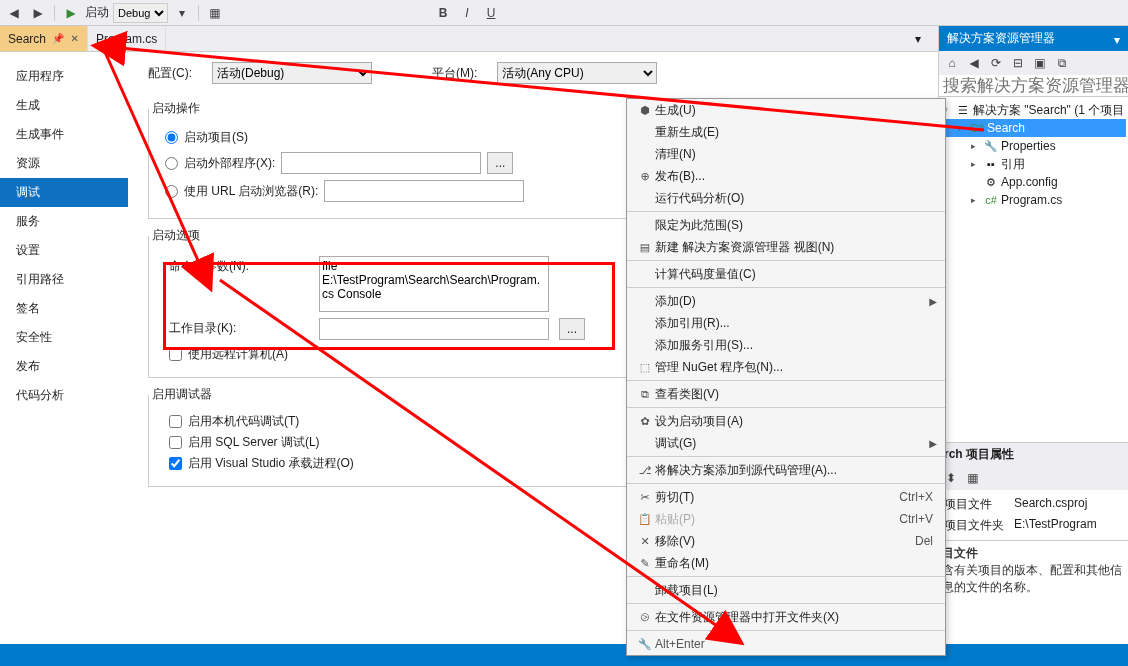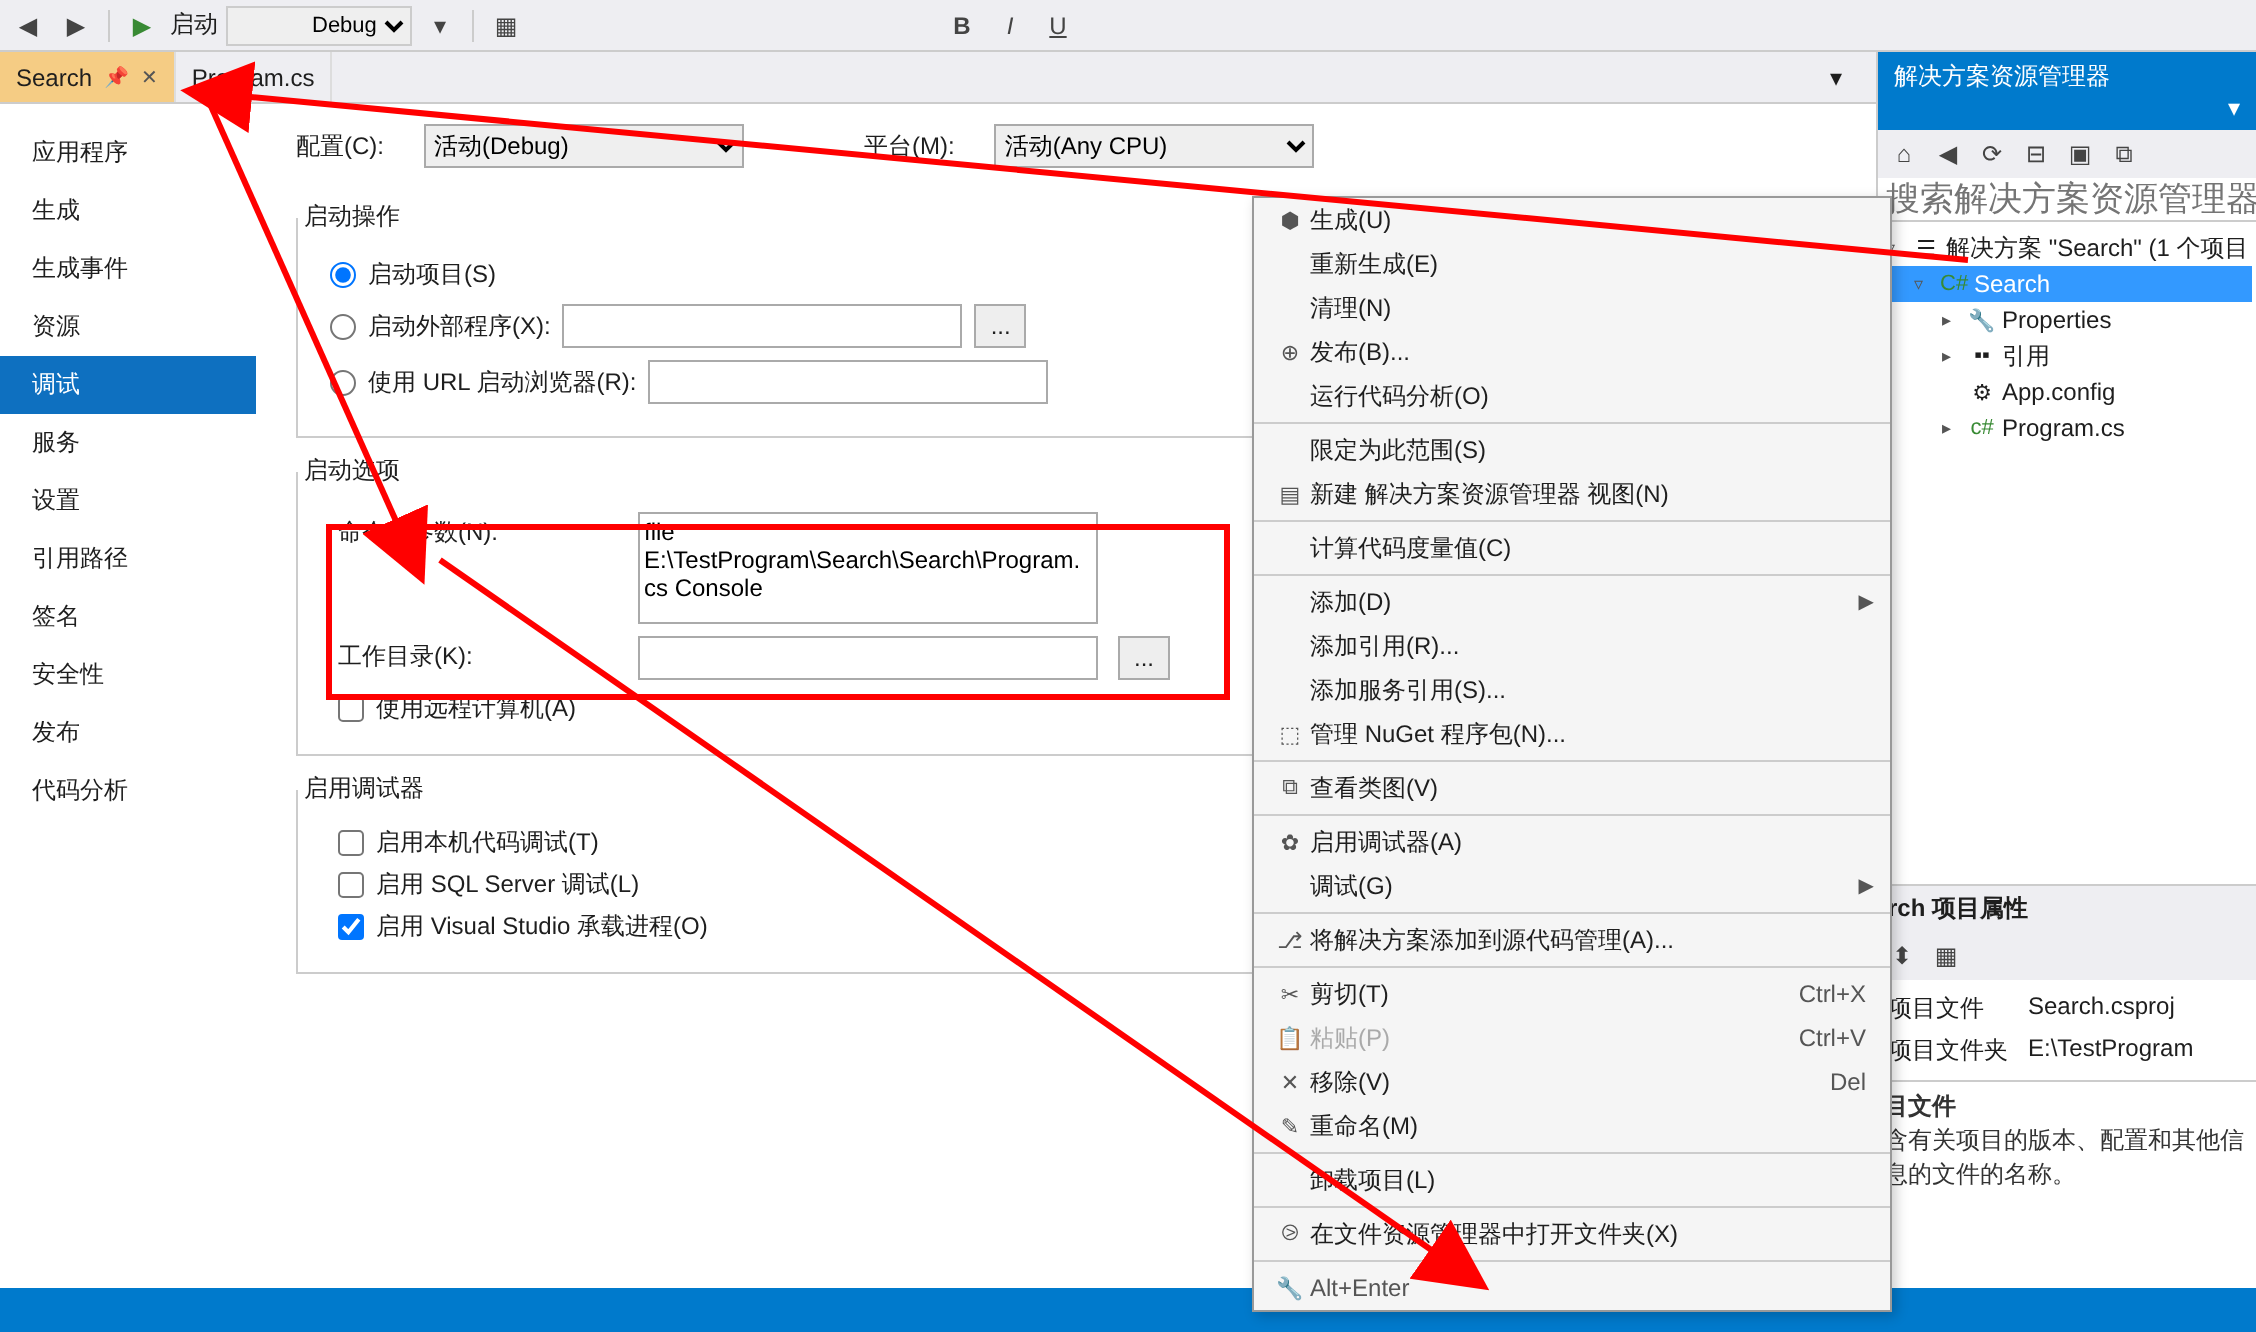--- a/index.html
+++ b/index.html
@@ -1,21 +1,21 @@
 <!DOCTYPE html>
 <html><head>
 <meta charset="utf-8">
 <style>
 * { margin:0; padding:0; box-sizing:border-box; font-family:"Microsoft YaHei","Segoe UI",sans-serif; font-size:12px; }
 body { background:#fff; width:1128px; height:666px; overflow:hidden; position:relative; color:#1e1e1e; }
 .toolbar { height:26px; background:#eeeef2; border-bottom:1px solid #ccc; display:flex; align-items:center; padding:0 4px; gap:4px; }
 .toolbar .t-btn { width:20px; height:20px; display:flex; align-items:center; justify-content:center; color:#444; }
 .toolbar .t-sep { width:1px; height:16px; background:#ccc; margin:0 2px; }
 .toolbar .play { color:#388a34; }
-.toolbar select { height:20px; font-size:11px; border:1px solid #ccc;padding-left:38px; }
+.toolbar select { height:20px; font-size:11px; border:1px solid #ccc; }
 .tabs { height:26px; background:#eeeef2; display:flex; align-items:stretch; border-bottom:1px solid #ccc; position:relative; }
 .tab { display:flex; align-items:center; padding:0 8px; gap:6px; border-right:1px solid #ddd; cursor:pointer; }
 .tab.active { background:#f5cc84; }
 .tab .pin, .tab .close { font-size:10px; color:#555; }
 .tab.dropdown { margin-left:auto; margin-right:200px; width:20px; justify-content:center; border:none; }
 .main { display:flex; height:calc(100% - 52px); }
 .side-nav { width:128px; padding:10px 0; }
 .side-nav .item { padding:6px 16px; cursor:pointer; }
 .side-nav .item.active { background:#0e70c0; color:#fff; position:relative; }
 .side-nav .item.active:after { content:""; position:absolute; right:-8px; top:50%; transform:translateY(-50%); border:8px solid transparent; border-left-color:#0e70c0; }
@@ -38,21 +38,21 @@
 
 .context-menu { position:absolute; left:626px; top:98px; width:320px; background:#f5f5f5; border:1px solid #999; box-shadow:2px 2px 6px rgba(0,0,0,0.2); z-index:10; }
 .context-menu .mi { display:flex; align-items:center; height:22px; padding:0 8px; cursor:pointer; }
 .context-menu .mi .ico { width:20px; text-align:center; color:#555; font-size:11px; }
 .context-menu .mi .txt { flex:1; }
 .context-menu .mi .sc { color:#555; margin-right:4px; }
 .context-menu .mi .arr { color:#555; font-size:10px; }
 .context-menu hr { border:none; border-top:1px solid #ccc; margin:2px 0; }
 
 .sol-panel { position:absolute; right:0; top:26px; width:190px; height:620px; background:#fff; border-left:1px solid #ccc; }
-.sol-title { background:#007acc; color:#fff; padding:4px 8px; display:flex; align-items:flex-start;flex-direction:column; }
+.sol-title { background:#007acc; color:#fff; padding:4px 8px; display:flex; align-items:flex-end; }
 .sol-title .dd { margin-left:auto; }
 .sol-tb { height:24px; background:#eeeef2; display:flex; align-items:center; gap:4px; padding:0 4px; }
 .sol-tb .ico { width:18px; height:18px; display:flex; align-items:center; justify-content:center; color:#444; }
 .sol-search { height:22px; display:flex; align-items:center; padding:0 4px; border-bottom:1px solid #ccc; }
 .sol-search input { flex:1; border:none; outline:none; font-size:17px; color:#999; }
 .sol-tree { padding:4px 2px; }
 .sol-tree .node { display:flex; align-items:center; height:18px; gap:3px; padding-left:2px; }
 .sol-tree .node.sel { background:#3399ff; color:#fff; }
 .sol-tree .caret { width:10px; font-size:9px; color:#555; }
 .sol-tree .ficon { width:14px; text-align:center; font-size:11px; }
@@ -242,21 +242,21 @@
       <span class="txt">管理 NuGet 程序包(N)...</span>
     </div>
   <hr>
   <div class="mi">
       <span class="ico">⧉</span>
       <span class="txt">查看类图(V)</span>
     </div>
   <hr>
   <div class="mi">
       <span class="ico">✿</span>
-      <span class="txt">启用调试器(A)</span>
+      <span class="txt">设为启动项目(A)</span>
     </div>
   <div class="mi">
       <span class="ico"></span>
       <span class="txt">调试(G)</span>
       <span class="arr">▶</span>
     </div>
   <hr>
   <div class="mi">
       <span class="ico">⎇</span>
       <span class="txt">将解决方案添加到源代码管理(A)...</span>

